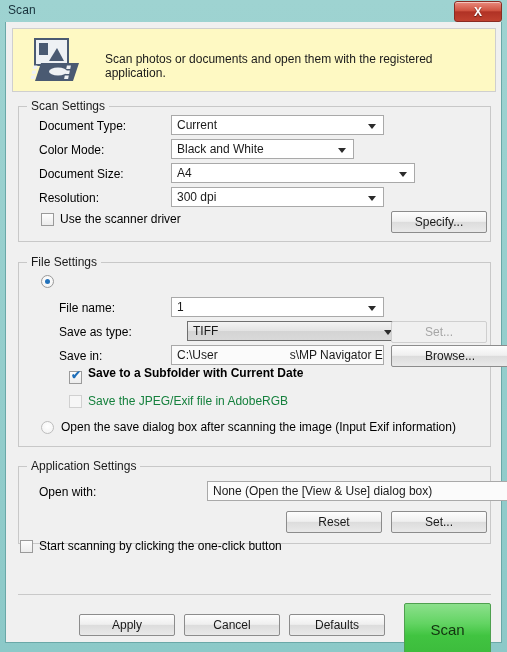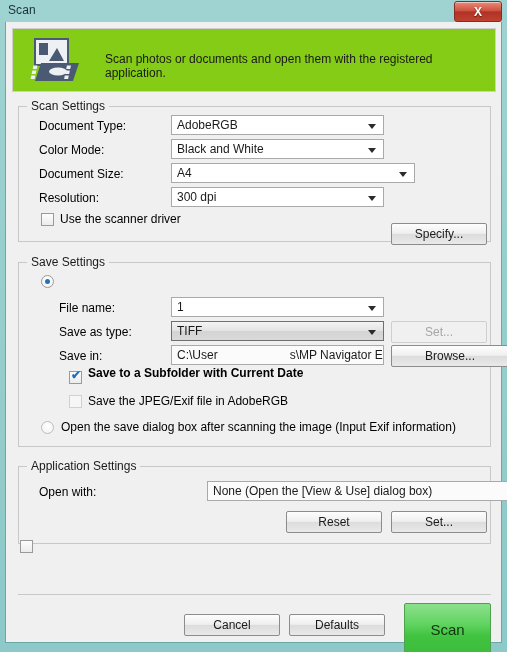--- a/index.html
+++ b/index.html
@@ -72,21 +72,21 @@
     border-top: none;
   }
   
   .banner {
     position: absolute;
     left: 6px;
     top: 6px;
     width: 484px;
     height: 64px;
     box-sizing: border-box;
-    background: #84cc16;
+    background: #fef9c3;
     border: 1px solid #cfcfcf;
   }
   .banner-icon {
     position: absolute;
     left: 14px;
     top: 8px;
     width: 58px;
     height: 48px;
   }
   .banner-text {
@@ -110,34 +110,35 @@
     background: #f0f0f0;
     font-size: 12px;
     color: #1a1a1a;
   }
   .lbl {
     position: absolute;
     font-size: 12px;
     color: #000000;
     white-space: nowrap;
   }
-  .lbl.dim { color: #000000; }
+  .lbl.dim { color: #15803d; }
   
   .combo {
     position: absolute;
     box-sizing: border-box;
     height: 20px;
     border: 1px solid #a9a9a9;
     background: #ffffff;
     font-size: 12px;
     color: #1a1a1a;
   }
   .combo.grey {
     border: 1px solid #6f6f6f;
     background: linear-gradient(180deg, #f4f4f4 0%, #e3e3e3 48%, #d4d4d4 52%, #d9d9d9 100%);
+    margin-left: 16px;
   }
   .combo .cval {
     position: absolute;
     left: 5px;
     top: 2px;
     white-space: nowrap;
     overflow: hidden;
   }
   .arrow {
     position: absolute;
@@ -293,49 +294,49 @@
         <ellipse cx="31" cy="34.5" rx="9" ry="4" fill="#eef1f4"></ellipse>
       </svg>
       <div class="banner-text">Scan photos or documents and open them with the registered application.</div>
     </div>
 
     <div class="group" style="left:12px; top:84px; width:473px; height:136px;">
       <div class="group-title">Scan Settings</div>
 
       <div class="lbl" style="left:20px; top:12px;">Document Type:</div>
       <div class="combo" style="left:152px; top:8px; width:213px;">
-        <div class="cval">AdobeRGB</div>
+        <div class="cval">Current</div>
         <div class="arrow"></div>
       </div>
 
       <div class="lbl" style="left:20px; top:36px;">Color Mode:</div>
-      <div class="combo" style="left:152px; top:32px; width:213px;">
+      <div class="combo" style="left:152px; top:32px; width:183px;">
         <div class="cval">Black and White</div>
         <div class="arrow"></div>
       </div>
 
       <div class="lbl" style="left:20px; top:60px;">Document Size:</div>
       <div class="combo" style="left:152px; top:56px; width:244px;">
         <div class="cval">A4</div>
         <div class="arrow"></div>
       </div>
 
       <div class="lbl" style="left:20px; top:84px;">Resolution:</div>
       <div class="combo" style="left:152px; top:80px; width:213px;">
         <div class="cval">300 dpi</div>
         <div class="arrow"></div>
       </div>
 
       <div class="cb" style="left:22px; top:106px;"></div>
       <div class="lbl" style="left:41px; top:105px;">Use the scanner driver</div>
-      <div class="btn" style="left:372px; top:104px; width:96px;margin-top:12px;">Specify...</div>
+      <div class="btn" style="left:372px; top:104px; width:96px;">Specify...</div>
     </div>
 
     <div class="group" style="left:12px; top:240px; width:473px; height:185px;">
-      <div class="group-title">Save Settings</div>
+      <div class="group-title">File Settings</div>
 
       <div class="radio" style="left:22px; top:12px;">
         <div class="dot"></div>
       </div>
 
       <div class="lbl" style="left:40px; top:38px;">File name:</div>
       <div class="combo" style="left:152px; top:34px; width:213px;">
         <div class="cval">1</div>
         <div class="arrow"></div>
       </div>
@@ -371,21 +372,23 @@
       <div class="lbl" style="left:20px; top:18px;">Open with:</div>
       <div class="field" style="left:152px; top:14px; width:316px;margin-left:36px;">
         <div class="fval">None (Open the [View &amp; Use] dialog box)</div>
       </div>
 
       <div class="btn" style="left:267px; top:44px; width:96px;">Reset</div>
       <div class="btn" style="left:372px; top:44px; width:96px;">Set...</div>
     </div>
 
     <div class="cb" style="left:14px; top:518px;"></div>
+    <div class="lbl" style="left:33px; top:517px;">Start scanning by clicking the one-click button</div>
 
     <div class="sep"></div>
 
+    <div class="btn" style="left:73px; top:592px; width:96px;">Apply</div>
     <div class="btn" style="left:283px; top:592px; width:96px;">Defaults</div>
     <div class="btn" style="left:178px; top:592px; width:96px;">Cancel</div>
 
     <div class="scan-btn">Scan</div>
   </div>
 </div>
 
 </body></html>

